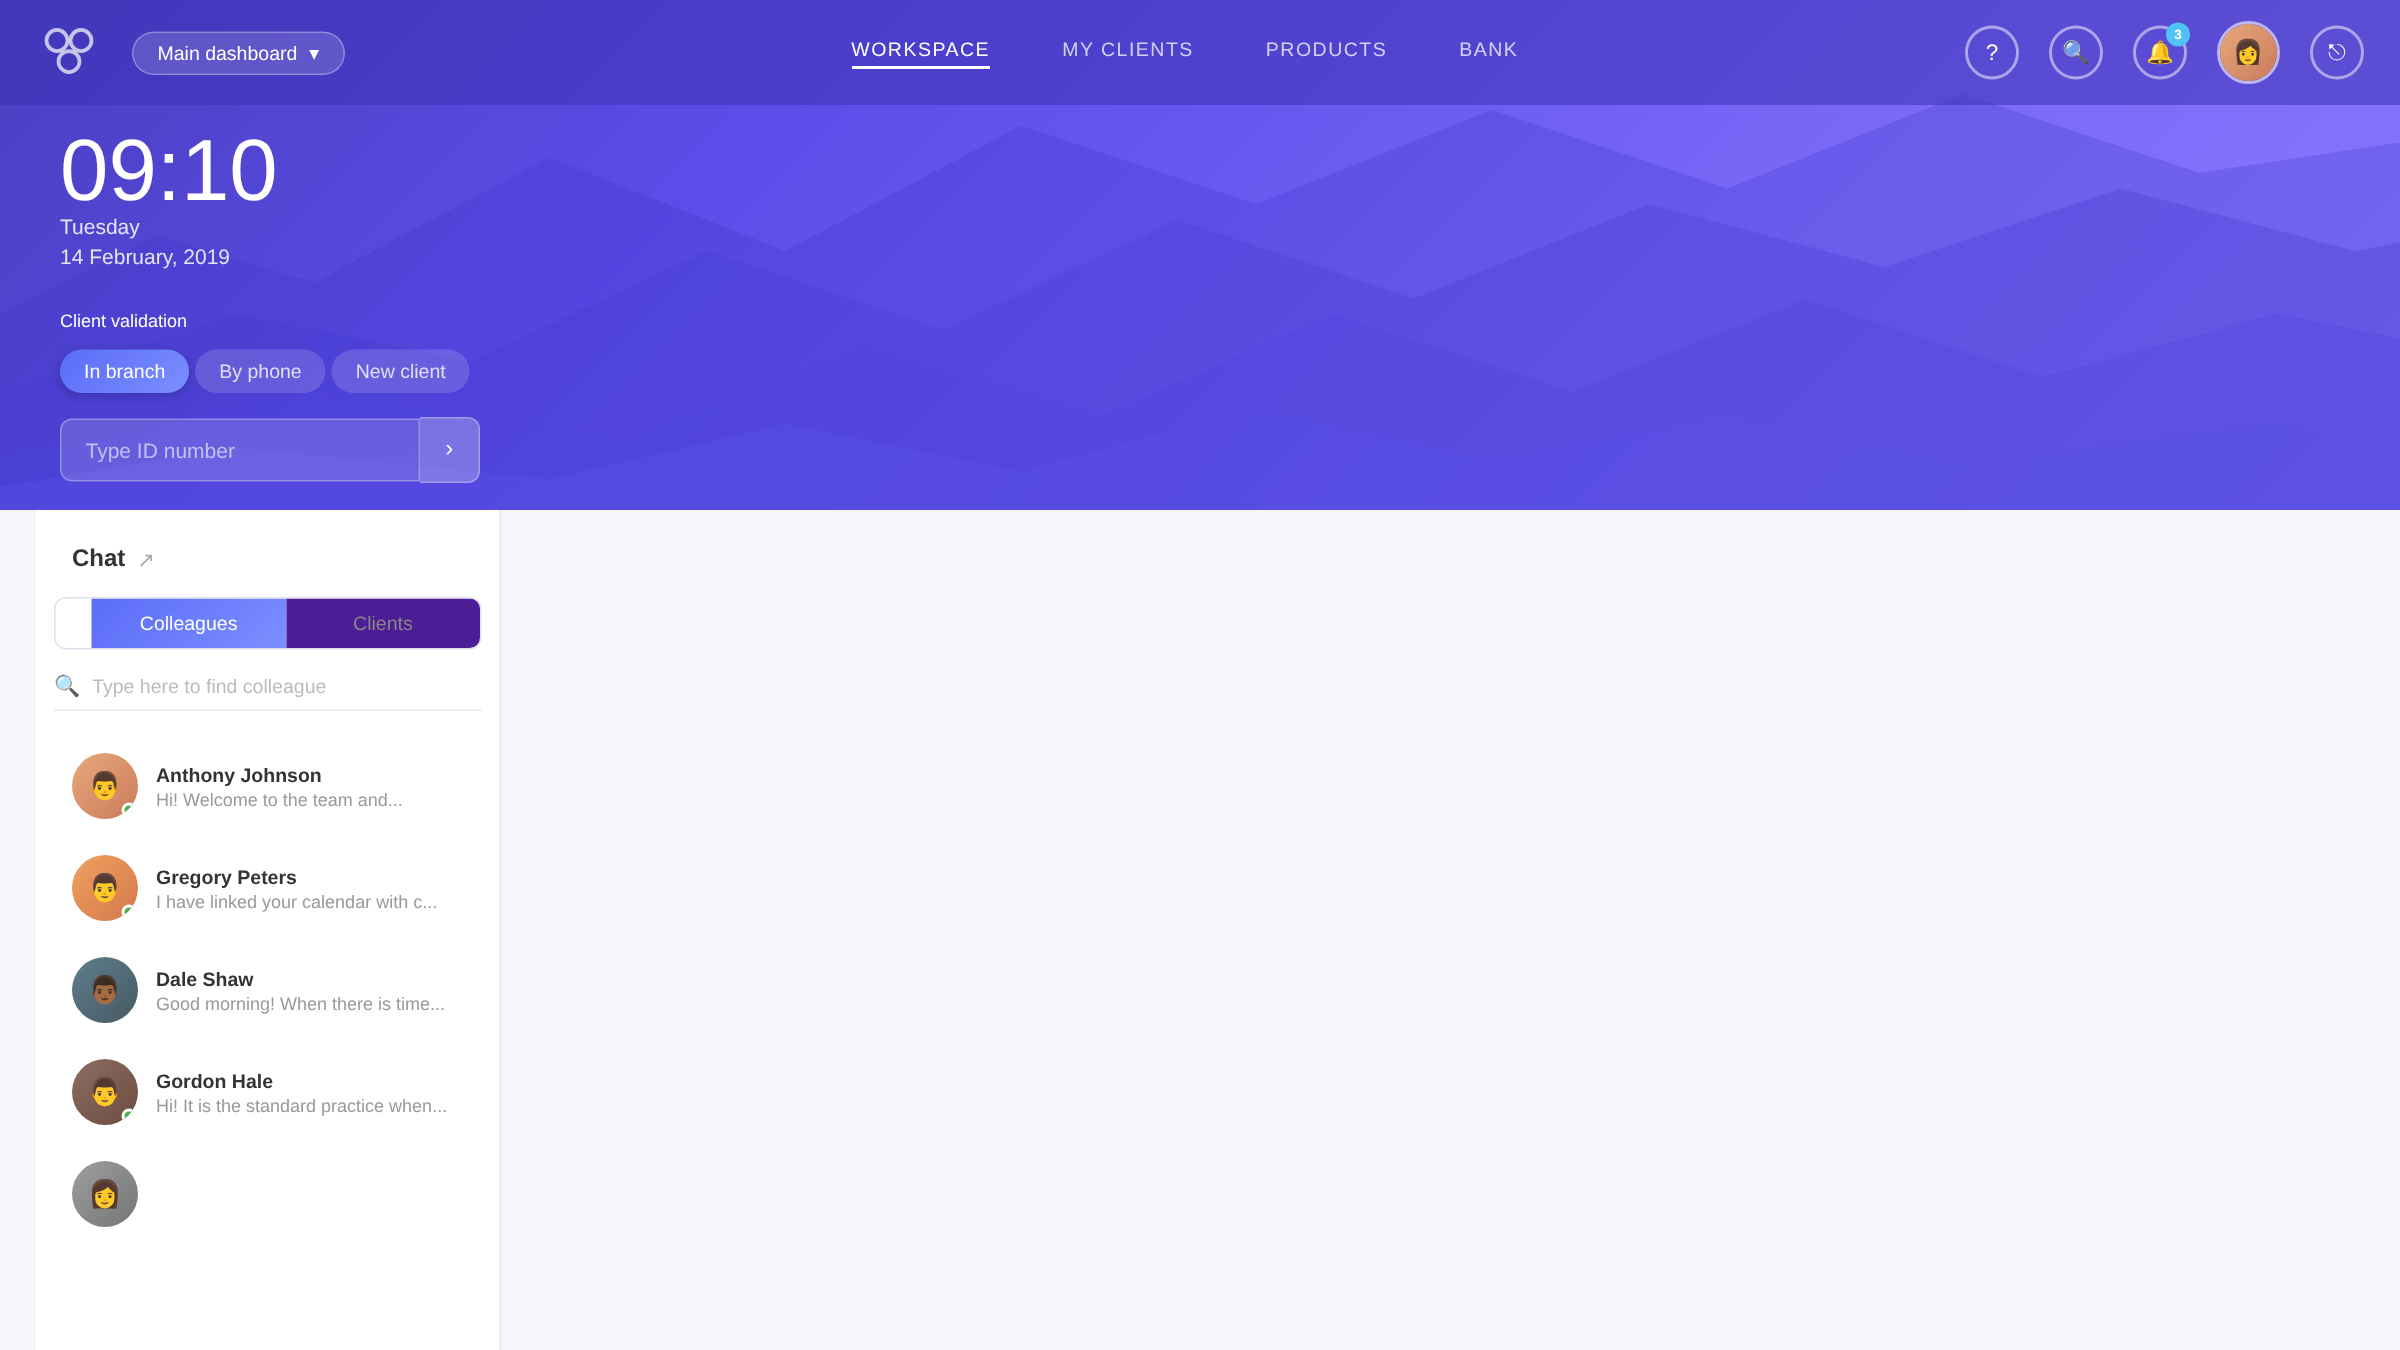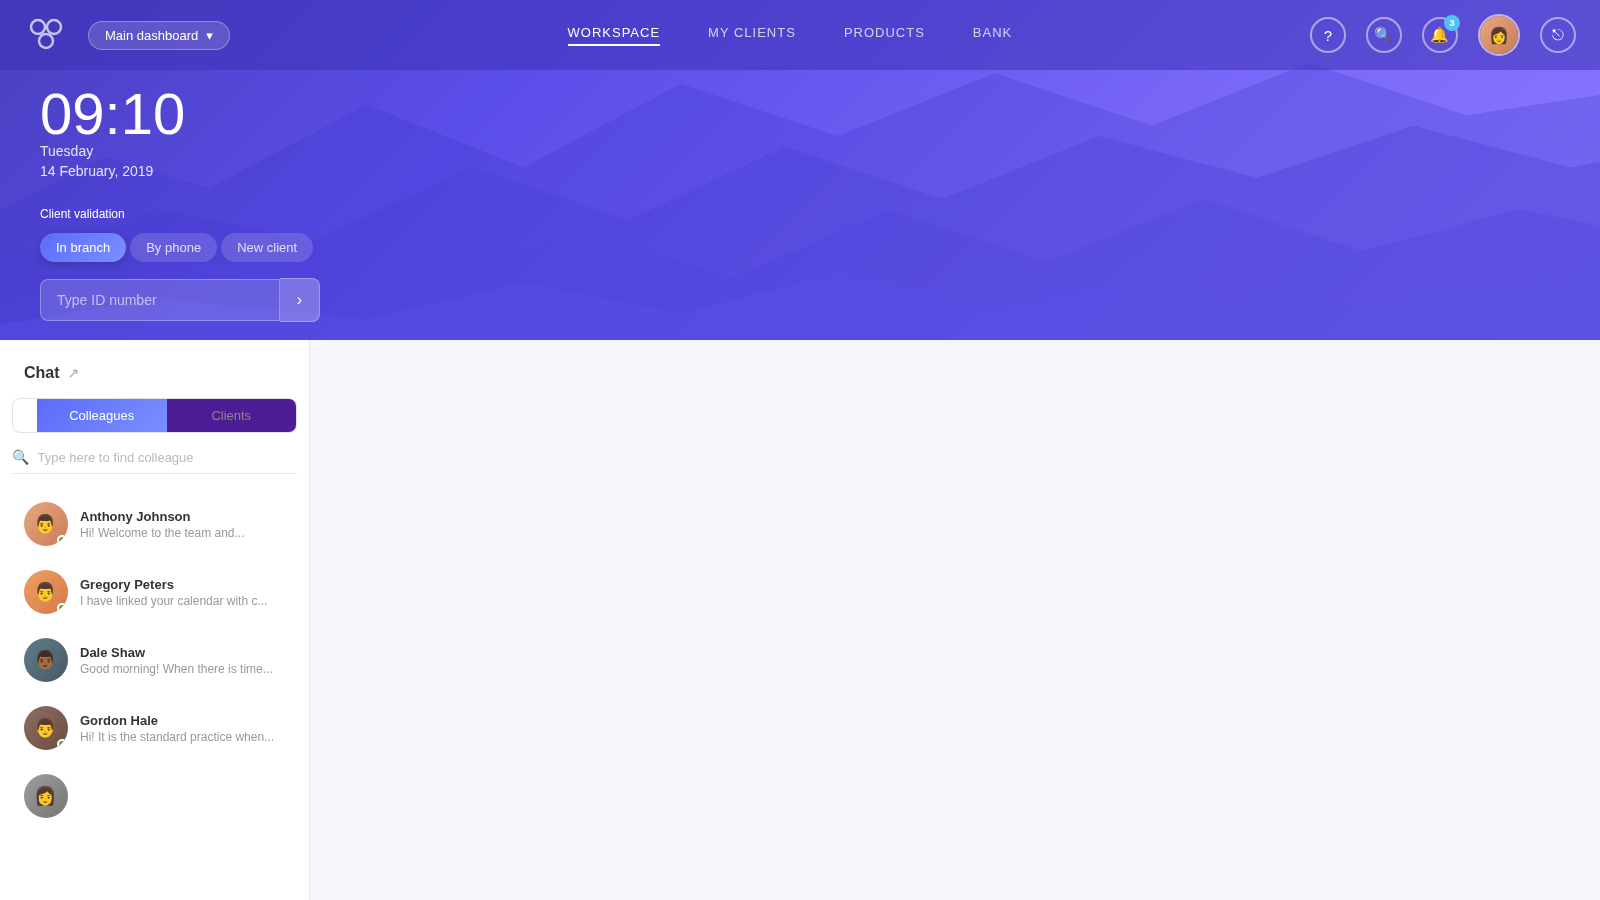--- a/index.html
+++ b/index.html
@@ -120,21 +120,21 @@
       position: absolute; top: 340px; left: 0; right: 0; bottom: 0;
       background: #f5f5fa;
       display: flex;
     }
 
     
     .chat-panel {
       width: 310px; background: #fff;
       border-right: 1px solid #e8e8f0;
       padding: 24px 0;
-      display: flex; flex-direction: column;
+      display: flex; flex-direction: column; margin-left: 24px;
     }
     .chat-header {
       display: flex; align-items: center; gap: 8px;
       padding: 0 24px 16px;
     }
     .chat-title { font-size: 16px; font-weight: 600; color: #333; }
     .chat-expand { color: #aaa; font-size: 14px; cursor: pointer; }
     .chat-tabs { display: flex; margin: 0 12px 16px; border-radius: 8px; overflow: hidden; border: 1px solid #e0e0ee; padding-left: 24px; }
     .chat-tab {
       flex: 1; padding: 9px; text-align: center;

